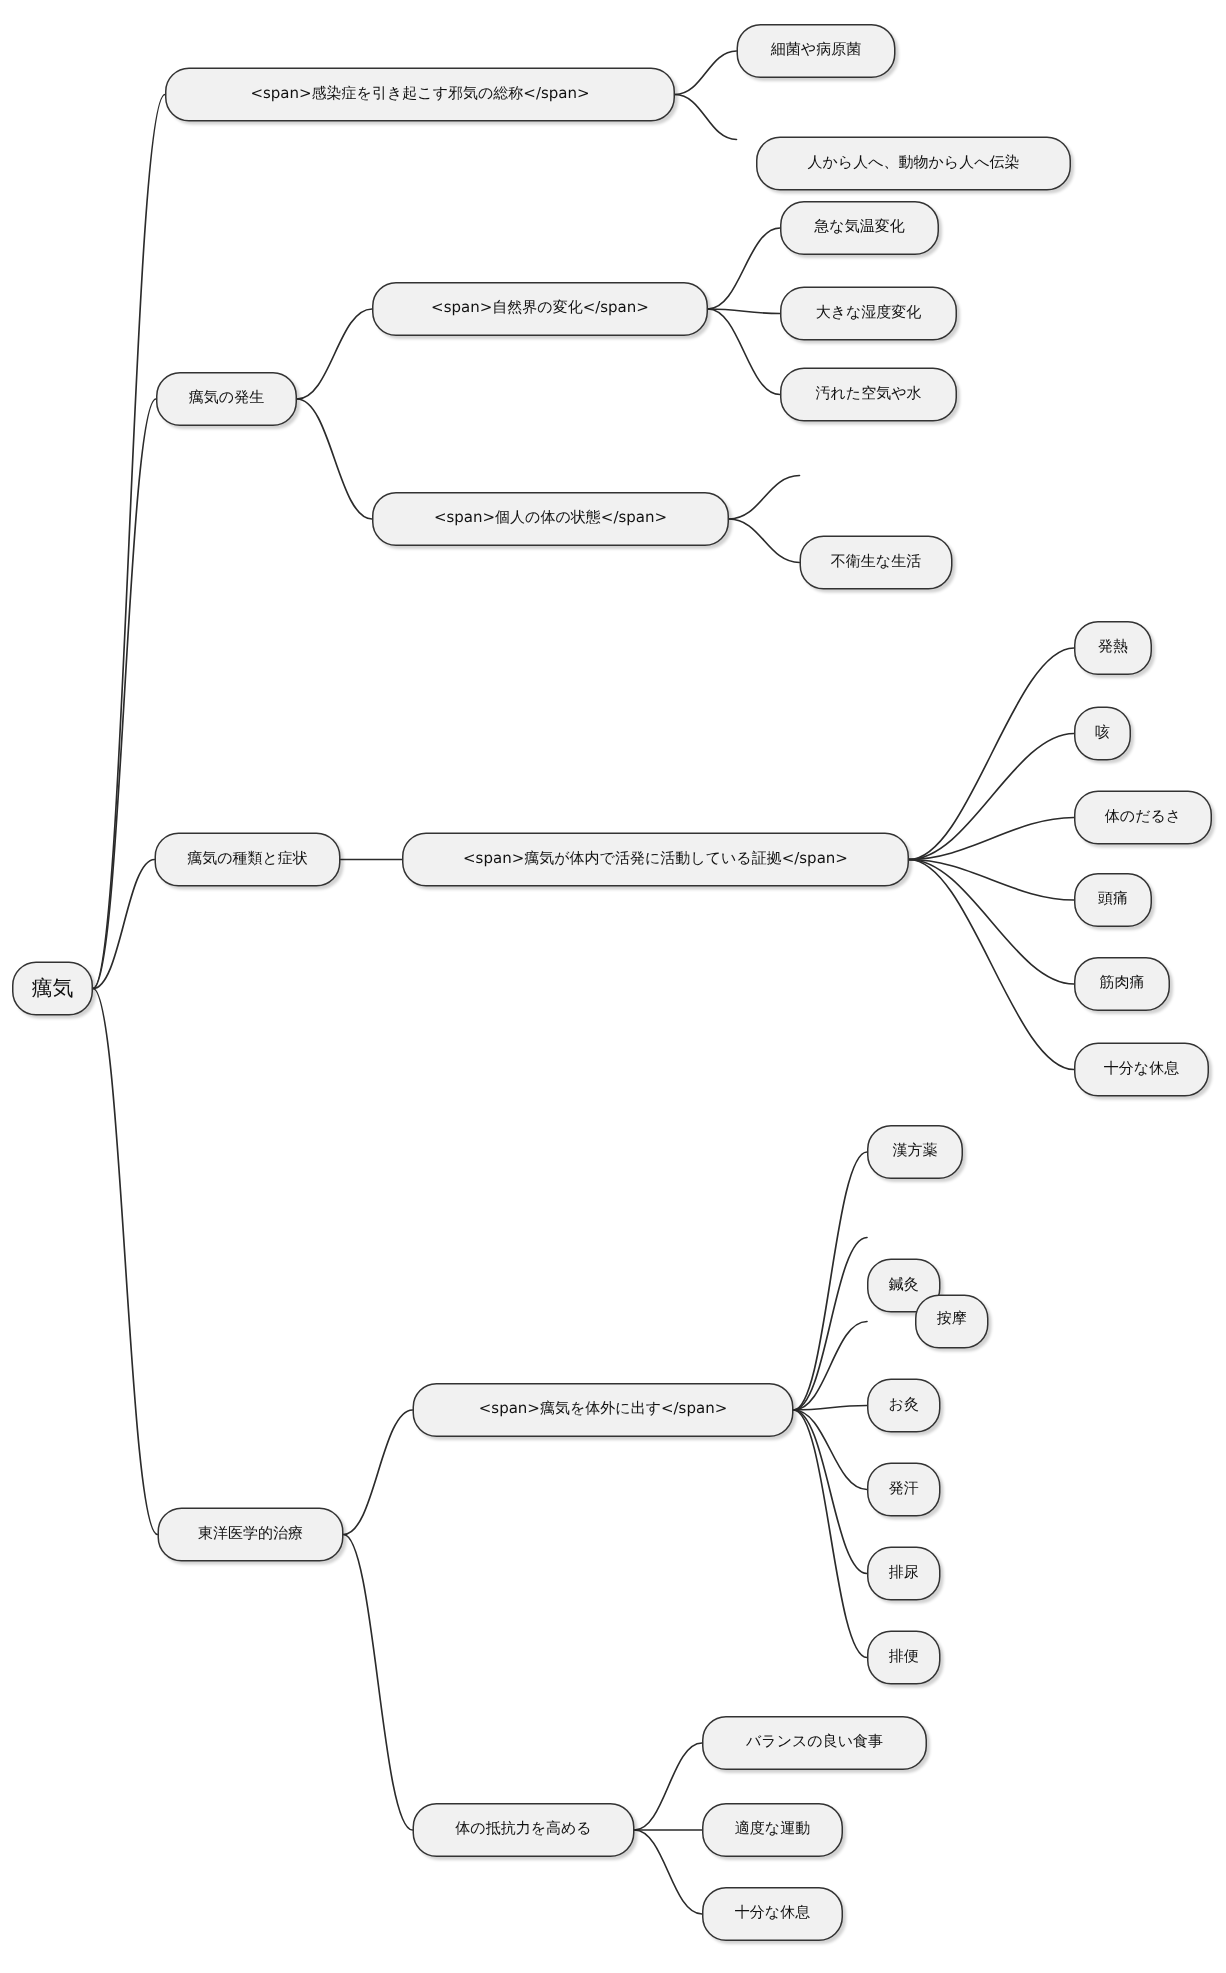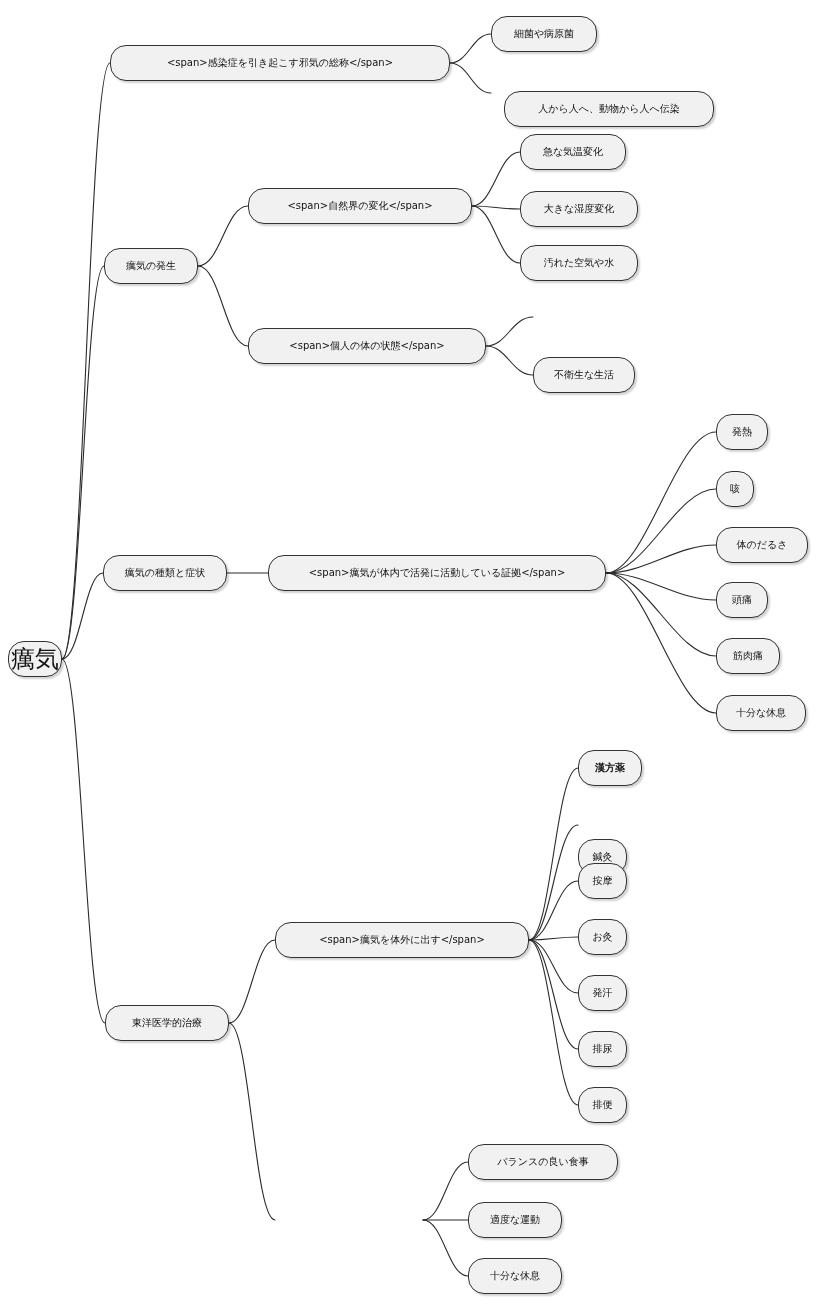--- a/index.html
+++ b/index.html
@@ -36,21 +36,21 @@
     background: var(--node-fill, #f1f1f1);
     border: 1.8px solid var(--node-border, #333333);
     border-radius: 16px;
     font-size: 10px;
     line-height: 1;
     color: #111111;
     white-space: nowrap;
     box-shadow: 2px 2px 2px rgba(0,0,0,0.18);
   }
   .node.root {
-    font-size: 24px;
+    font-size: 14px;
   }
 </style>
 </head>
 <body>
 
 <div id="canvas">
   <svg id="edges" xmlns="http://www.w3.org/2000/svg">
       <path d="M62,659 C83.6,659 88.4,63 110,63"></path>
       <path d="M62,659 C80.9,659 85.1,266 104,266"></path>
       <path d="M62,659 C80.45,659 84.55,573 103,573"></path>
@@ -88,33 +88,34 @@
     <div class="node" style="left: 110px; top: 45px; width: 340px;">&lt;span&gt;感染症を引き起こす邪気の総称&lt;/span&gt;</div>
     <div class="node" style="left: 104px; top: 248px; width: 94px;">癘気の発生</div>
     <div class="node" style="left: 103px; top: 555px; width: 124px;">癘気の種類と症状</div>
     <div class="node" style="left: 105px; top: 1005px; width: 124px;">東洋医学的治療</div>
     <div class="node" style="left: 491px; top: 16px; width: 106px;">細菌や病原菌</div>
     <div class="node" style="left: 504px; top: 75px; width: 210px; margin-top: 16px;">人から人へ、動物から人へ伝染</div>
     <div class="node" style="left: 248px; top: 188px; width: 224px;">&lt;span&gt;自然界の変化&lt;/span&gt;</div>
     <div class="node" style="left: 248px; top: 328px; width: 238px;">&lt;span&gt;個人の体の状態&lt;/span&gt;</div>
     <div class="node" style="left: 268px; top: 555px; width: 338px;">&lt;span&gt;癘気が体内で活発に活動している証拠&lt;/span&gt;</div>
     <div class="node" style="left: 275px; top: 922px; width: 254px;">&lt;span&gt;癘気を体外に出す&lt;/span&gt;</div>
+    <div class="node" style="left: 275px; top: 1202px; width: 148px;">体の抵抗力を高める</div>
     <div class="node" style="left: 520px; top: 134px; width: 106px;">急な気温変化</div>
     <div class="node" style="left: 520px; top: 191px; width: 118px;">大きな湿度変化</div>
     <div class="node" style="left: 520px; top: 245px; width: 118px;">汚れた空気や水</div>
     <div class="node" style="left: 533px; top: 357px; width: 102px;">不衛生な生活</div>
     <div class="node" style="left: 716px; top: 414px; width: 52px;">発熱</div>
     <div class="node" style="left: 716px; top: 471px; width: 38px;">咳</div>
     <div class="node" style="left: 716px; top: 527px; width: 92px;">体のだるさ</div>
     <div class="node" style="left: 716px; top: 582px; width: 52px;">頭痛</div>
     <div class="node" style="left: 716px; top: 638px; width: 64px;">筋肉痛</div>
     <div class="node" style="left: 716px; top: 695px; width: 90px;">十分な休息</div>
-    <div class="node" style="left: 578px; top: 750px; width: 64px; font-weight: bold;">漢方薬</div>
+    <div class="node" style="left: 578px; top: 750px; width: 64px;">漢方薬</div>
     <div class="node" style="left: 578px; top: 807px; width: 49px; margin-top: 32px;">鍼灸</div>
-    <div class="node" style="left: 578px; top: 863px; width: 49px;">按摩</div>
+    <div class="node" style="left: 610px; top: 863px; width: 49px; font-family: Liberation Mono, monospace;">按摩</div>
     <div class="node" style="left: 578px; top: 919px; width: 49px;">お灸</div>
     <div class="node" style="left: 578px; top: 975px; width: 49px; text-align: center;">発汗</div>
     <div class="node" style="left: 578px; top: 1031px; width: 49px;">排尿</div>
     <div class="node" style="left: 578px; top: 1087px; width: 49px;">排便</div>
     <div class="node" style="left: 468px; top: 1144px; width: 150px;">バランスの良い食事</div>
     <div class="node" style="left: 468px; top: 1202px; width: 94px;">適度な運動</div>
     <div class="node" style="left: 468px; top: 1258px; width: 94px;">十分な休息</div>
   </div>
 
 </body></html>

